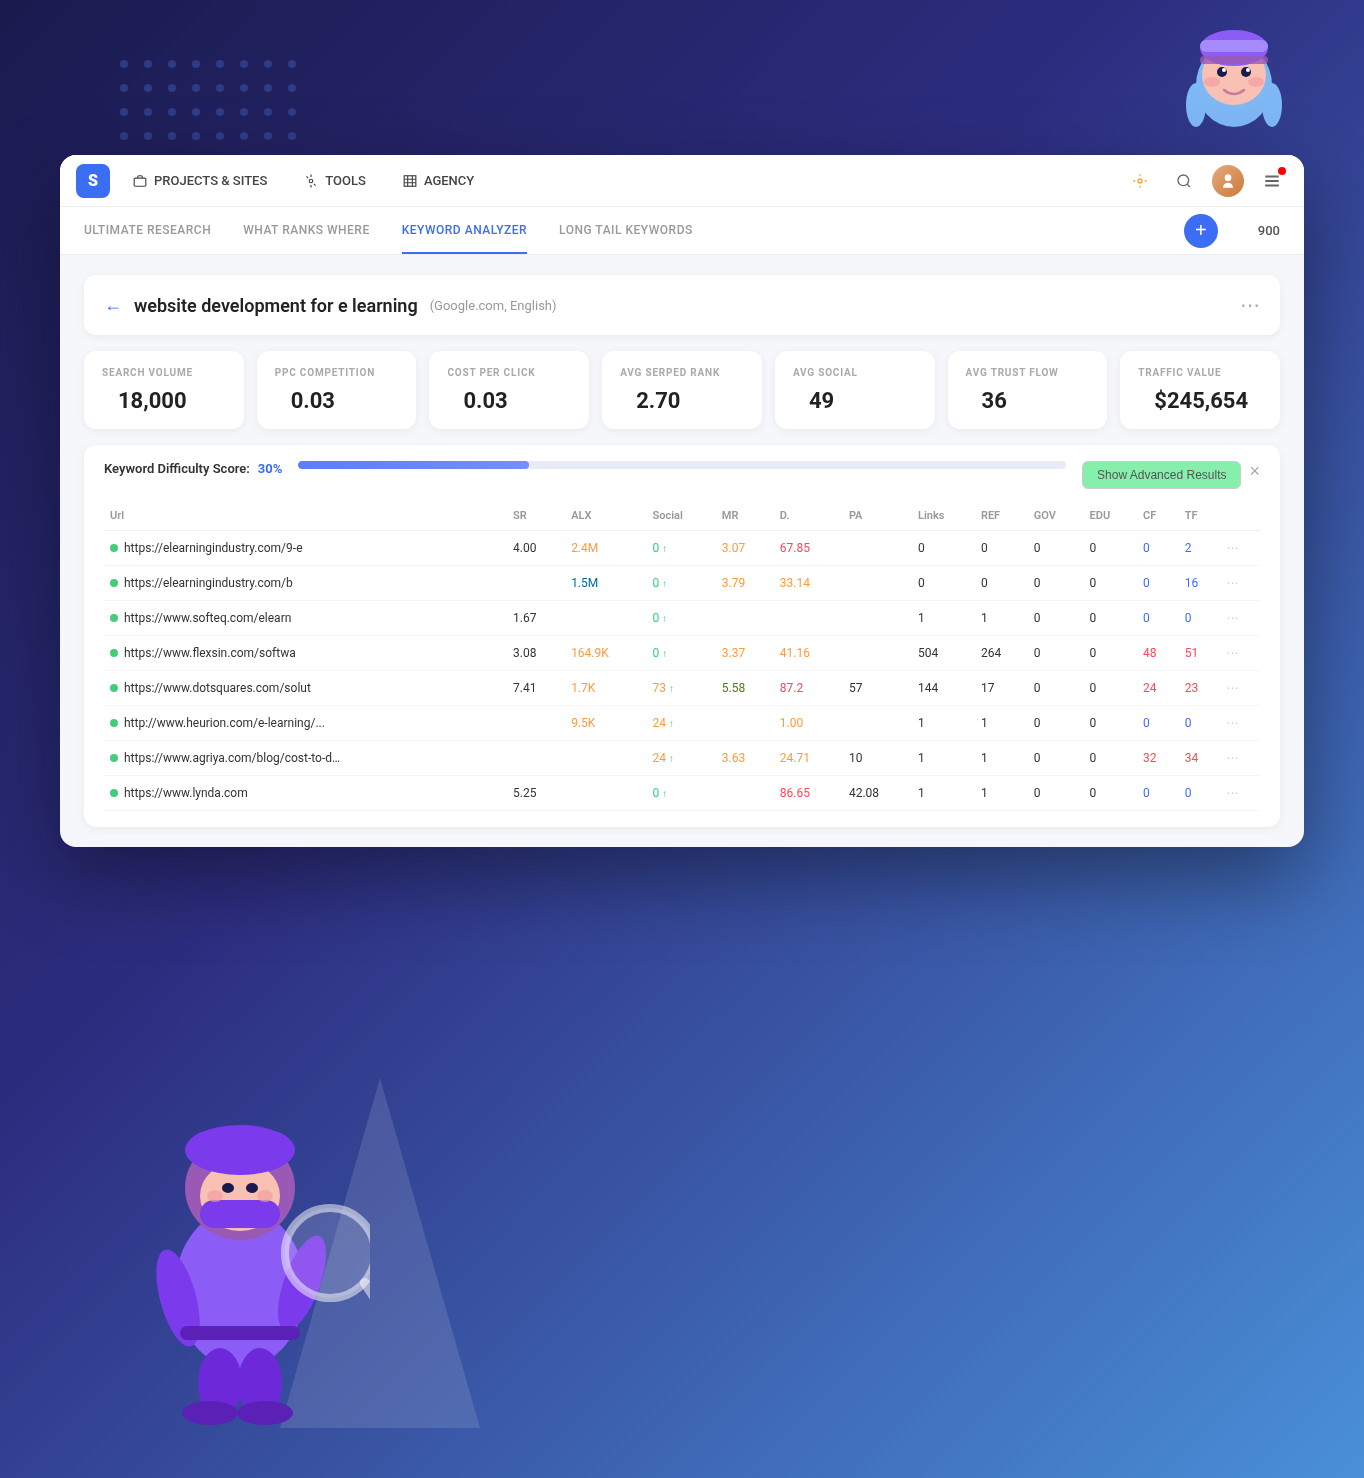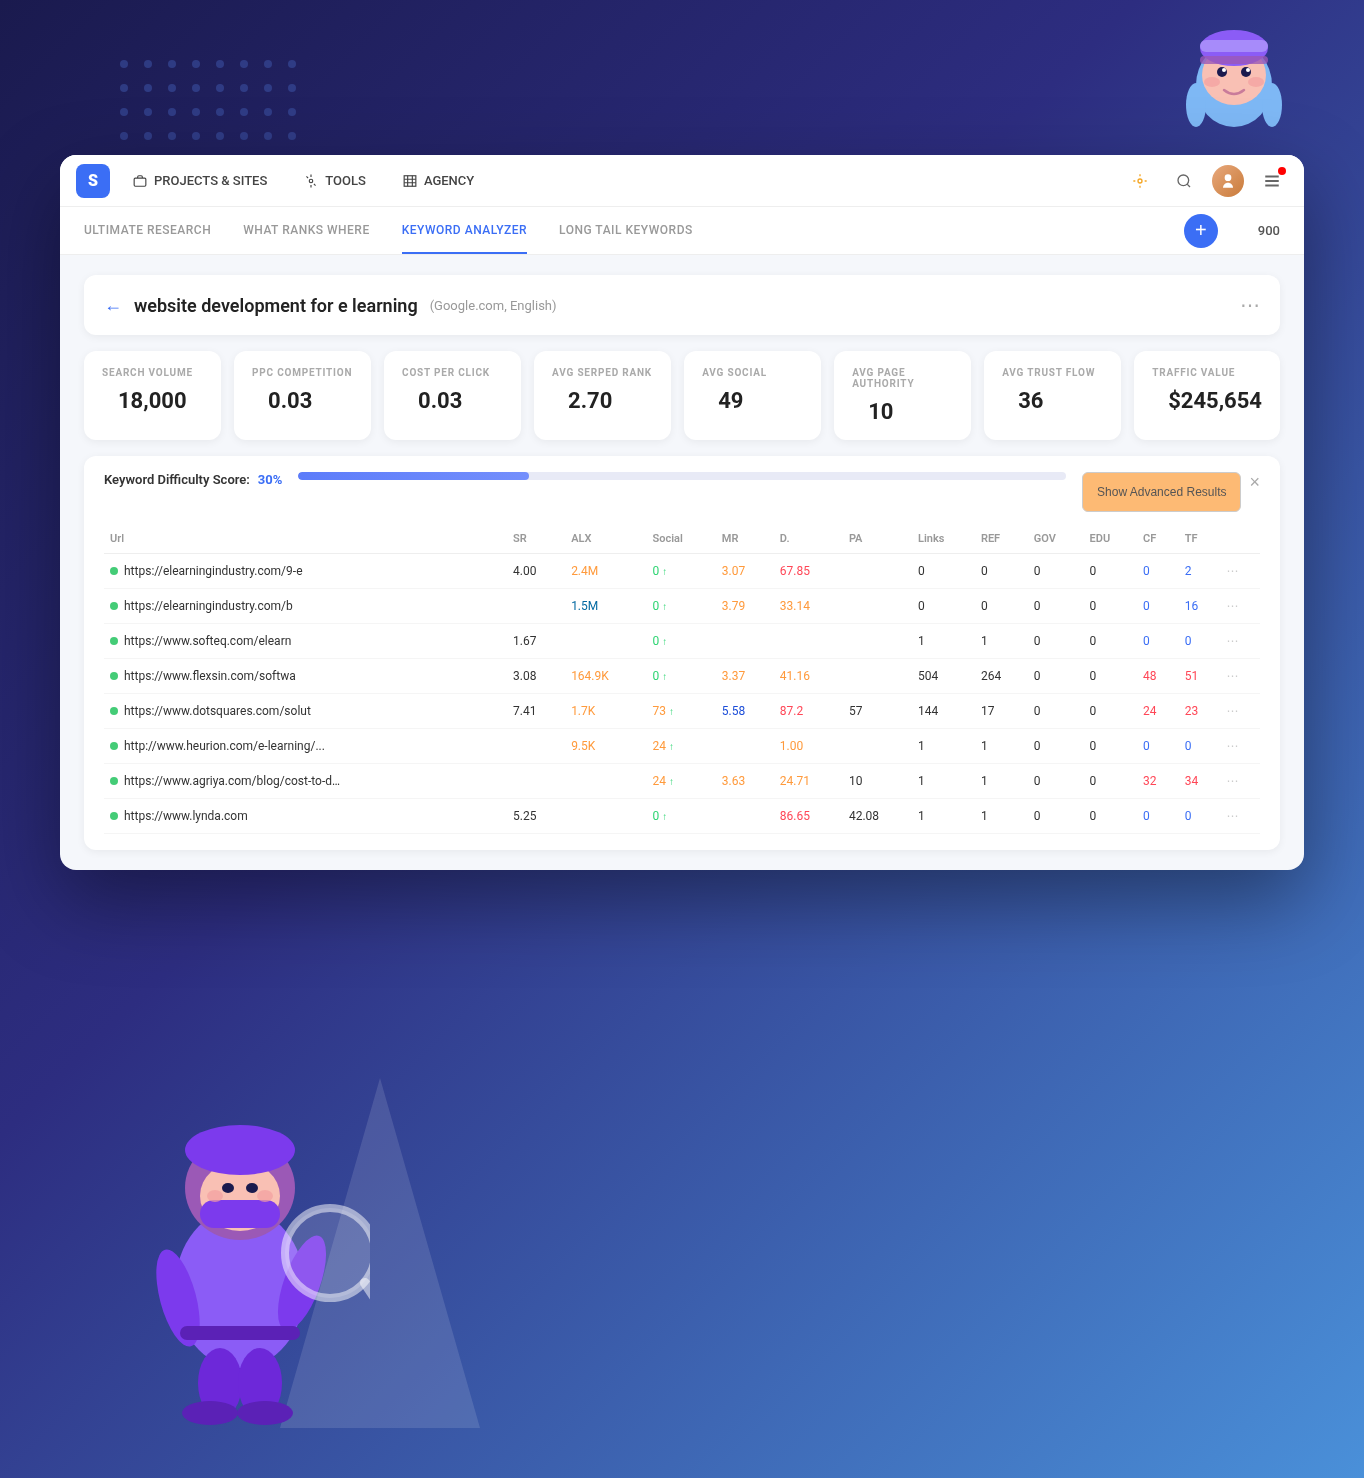--- a/index.html
+++ b/index.html
@@ -288,23 +288,23 @@
     }
 
     .progress-bar-fill {
       height: 100%;
       background: linear-gradient(90deg, #5c7cfa, #748ffc);
       border-radius: 4px;
     }
 
     .show-advanced-btn {
       border: 1px solid #ccc;
-      background: #fdba74;
+      background: #86efac;
       border-radius: 6px;
-      padding: 12px 14px;
+      padding: 6px 14px;
       font-size: 12px;
       color: #555;
       cursor: pointer;
     }
 
     .close-btn {
       color: #aaa;
       background: none;
       border: none;
       font-size: 18px;
@@ -599,24 +599,20 @@
         <div class="stat-label">COST PER CLICK</div>
         <div class="stat-value">0.03</div>
       </div>
       <div class="stat-card">
         <div class="stat-label">AVG SERPED RANK</div>
         <div class="stat-value">2.70</div>
       </div>
       <div class="stat-card">
         <div class="stat-label">AVG SOCIAL</div>
         <div class="stat-value">49</div>
-      </div>
-      <div class="stat-card">
-        <div class="stat-label">AVG PAGE AUTHORITY</div>
-        <div class="stat-value">10</div>
       </div>
       <div class="stat-card">
         <div class="stat-label">AVG TRUST FLOW</div>
         <div class="stat-value">36</div>
       </div>
       <div class="stat-card">
         <div class="stat-label">TRAFFIC VALUE</div>
         <div class="stat-value">$245,654</div>
       </div>
     </div>
@@ -744,21 +740,21 @@
             <tr>
       <td>
         <div class="url-row">
           <span class="green-dot"></span>
           <span class="url-cell">https://www.dotsquares.com/solut</span>
         </div>
       </td>
       <td>7.41</td>
       <td style="color:#ff9a3c">1.7K</td>
       <td style="color:#ff9a3c">73 <span style="color:#2ed573;font-size:10px;">↑</span></td>
-      <td style="color:#1d4ed8">5.58</td>
+      <td style="color:#4d7c0f">5.58</td>
       <td style="color:#ff4757">87.2</td>
       <td>57</td>
       <td>144</td>
       <td>17</td>
       <td>0</td>
       <td>0</td>
       <td style="color:#ff4757">24</td>
       <td style="color:#ff4757">23</td>
       <td style="color:#ccc;cursor:pointer;">⋯</td>
     </tr>

